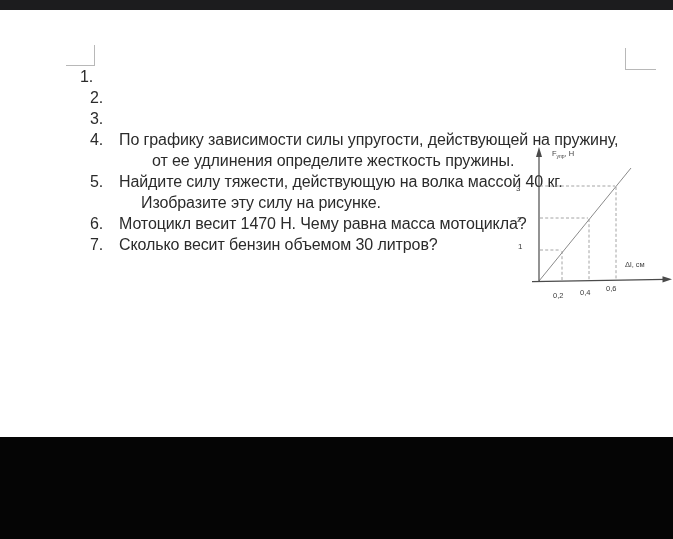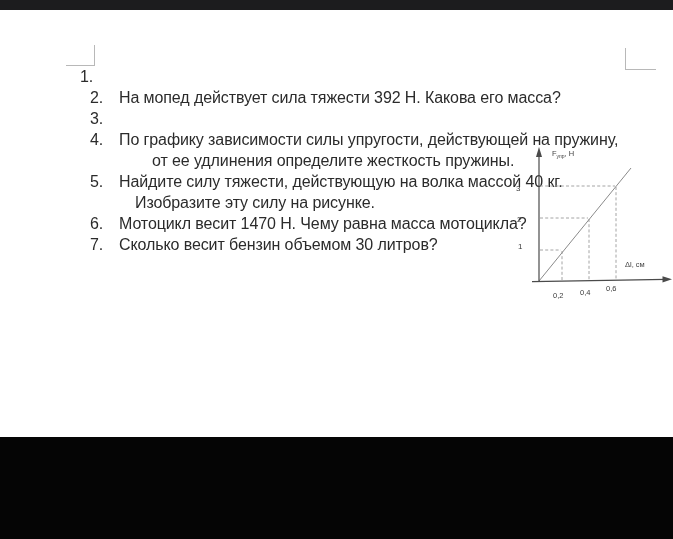--- a/index.html
+++ b/index.html
@@ -51,38 +51,37 @@
   <div class="crop-line" style="left:66px; top:65px; width:29px; height:1px;"></div>
   <div class="crop-line" style="left:625px; top:48px; width:1px; height:22px;"></div>
   <div class="crop-line" style="left:625px; top:69px; width:31px; height:1px;"></div>
 
   <div>
     <div class="row" style="top:66px">
       <span class="num" style="left:80px">1.</span>
     </div>
     <div class="row" style="top:87px">
       <span class="num" style="left:90px">2.</span>
-      <span class="txt" style="left:119px">На мопед действует сила тяжести 392 Н. Какова его масса?</span>
     </div>
     <div class="row" style="top:108px">
       <span class="num" style="left:90px">3.</span>
     </div>
     <div class="row" style="top:129px">
       <span class="num" style="left:90px">4.</span>
       <span class="txt" style="left:119px">По графику зависимости силы упругости, действующей на пружину,</span>
     </div>
     <div class="row" style="top:150px">
       <span class="txt" style="left:152px">от ее удлинения определите жесткость пружины.</span>
     </div>
     <div class="row" style="top:171px">
       <span class="num" style="left:90px">5.</span>
       <span class="txt" style="left:119px">Найдите силу тяжести, действующую на волка массой 40 кг.</span>
     </div>
     <div class="row" style="top:192px">
-      <span class="txt" style="left:135px">Изобразите эту силу на рисунке.</span>
+      <span class="txt" style="left:141px">Изобразите эту силу на рисунке.</span>
     </div>
     <div class="row" style="top:213px">
       <span class="num" style="left:90px">6.</span>
       <span class="txt" style="left:119px">Мотоцикл весит 1470 Н. Чему равна масса мотоцикла?</span>
     </div>
     <div class="row" style="top:234px">
       <span class="num" style="left:90px">7.</span>
       <span class="txt" style="left:119px">Сколько весит бензин объемом 30 литров?</span>
     </div>
   </div>

